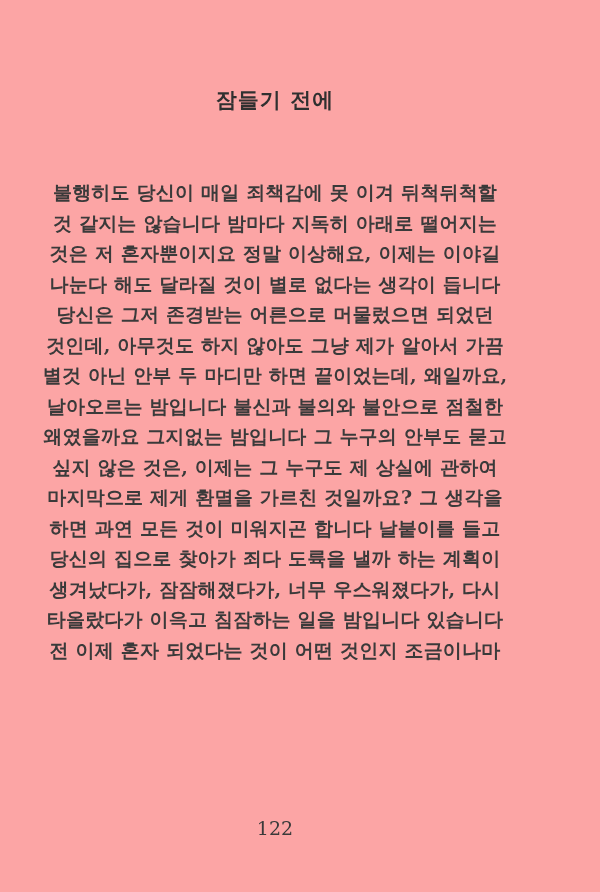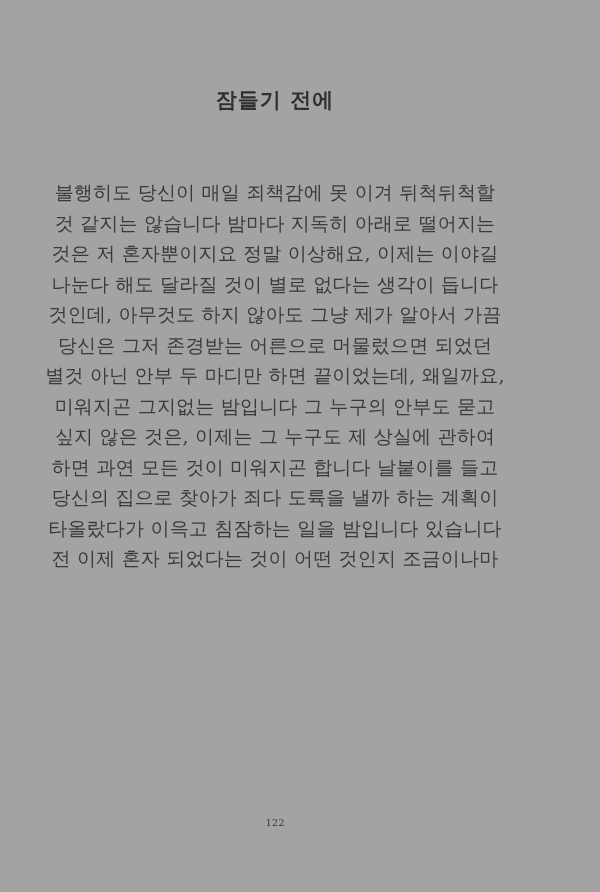--- a/index.html
+++ b/index.html
@@ -4,21 +4,21 @@
 <style>
   html, body {
     margin: 0;
     padding: 0;
     background: #ffffff;
   }
   .page {
     position: relative;
     width: 600px;
     height: 892px;
-    background: #a3a3a3;
+    background: #fca5a5;
     overflow: hidden;
     font-family: "DejaVu Serif", "Liberation Serif", serif;
     color: #333333;
   }
   
   .content {
     position: absolute;
     left: 0;
     top: 0;
     width: 550px;
@@ -41,49 +41,53 @@
     left: 0;
     width: 100%;
     text-align: center;
     font-size: 19px;
     line-height: 30.5px;
     color: #3a3a3a;
     letter-spacing: 0.2px;
   }
   .body-text .line {
     white-space: nowrap;
+    font-weight: bold;
   }
   .page-number {
     position: absolute;
     top: 817px;
     left: 0;
     width: 100%;
     text-align: center;
-    font-size: 10px;
+    font-size: 19px;
     color: #3a3a3a;
   }
 </style>
 </head>
 <body>
 
 <div class="page">
   <div class="content">
     <div class="title">잠들기 전에</div>
 
     <div class="body-text">
         <div class="line">불행히도 당신이 매일 죄책감에 못 이겨 뒤척뒤척할</div>
         <div class="line">것 같지는 않습니다 밤마다 지독히 아래로 떨어지는</div>
         <div class="line">것은 저 혼자뿐이지요 정말 이상해요, 이제는 이야길</div>
         <div class="line">나눈다 해도 달라질 것이 별로 없다는 생각이 듭니다</div>
+        <div class="line">당신은 그저 존경받는 어른으로 머물렀으면 되었던</div>
         <div class="line">것인데, 아무것도 하지 않아도 그냥 제가 알아서 가끔</div>
-        <div class="line">당신은 그저 존경받는 어른으로 머물렀으면 되었던</div>
         <div class="line">별것 아닌 안부 두 마디만 하면 끝이었는데, 왜일까요,</div>
-        <div class="line">미워지곤 그지없는 밤입니다 그 누구의 안부도 묻고</div>
+        <div class="line">날아오르는 밤입니다 불신과 불의와 불안으로 점철한</div>
+        <div class="line">왜였을까요 그지없는 밤입니다 그 누구의 안부도 묻고</div>
         <div class="line">싶지 않은 것은, 이제는 그 누구도 제 상실에 관하여</div>
+        <div class="line">마지막으로 제게 환멸을 가르친 것일까요? 그 생각을</div>
         <div class="line">하면 과연 모든 것이 미워지곤 합니다 날붙이를 들고</div>
         <div class="line">당신의 집으로 찾아가 죄다 도륙을 낼까 하는 계획이</div>
+        <div class="line">생겨났다가, 잠잠해졌다가, 너무 우스워졌다가, 다시</div>
         <div class="line">타올랐다가 이윽고 침잠하는 일을 밤입니다 있습니다</div>
         <div class="line">전 이제 혼자 되었다는 것이 어떤 것인지 조금이나마</div>
       </div>
 
     <div class="page-number">122</div>
   </div>
 </div>
 
 </body></html>

